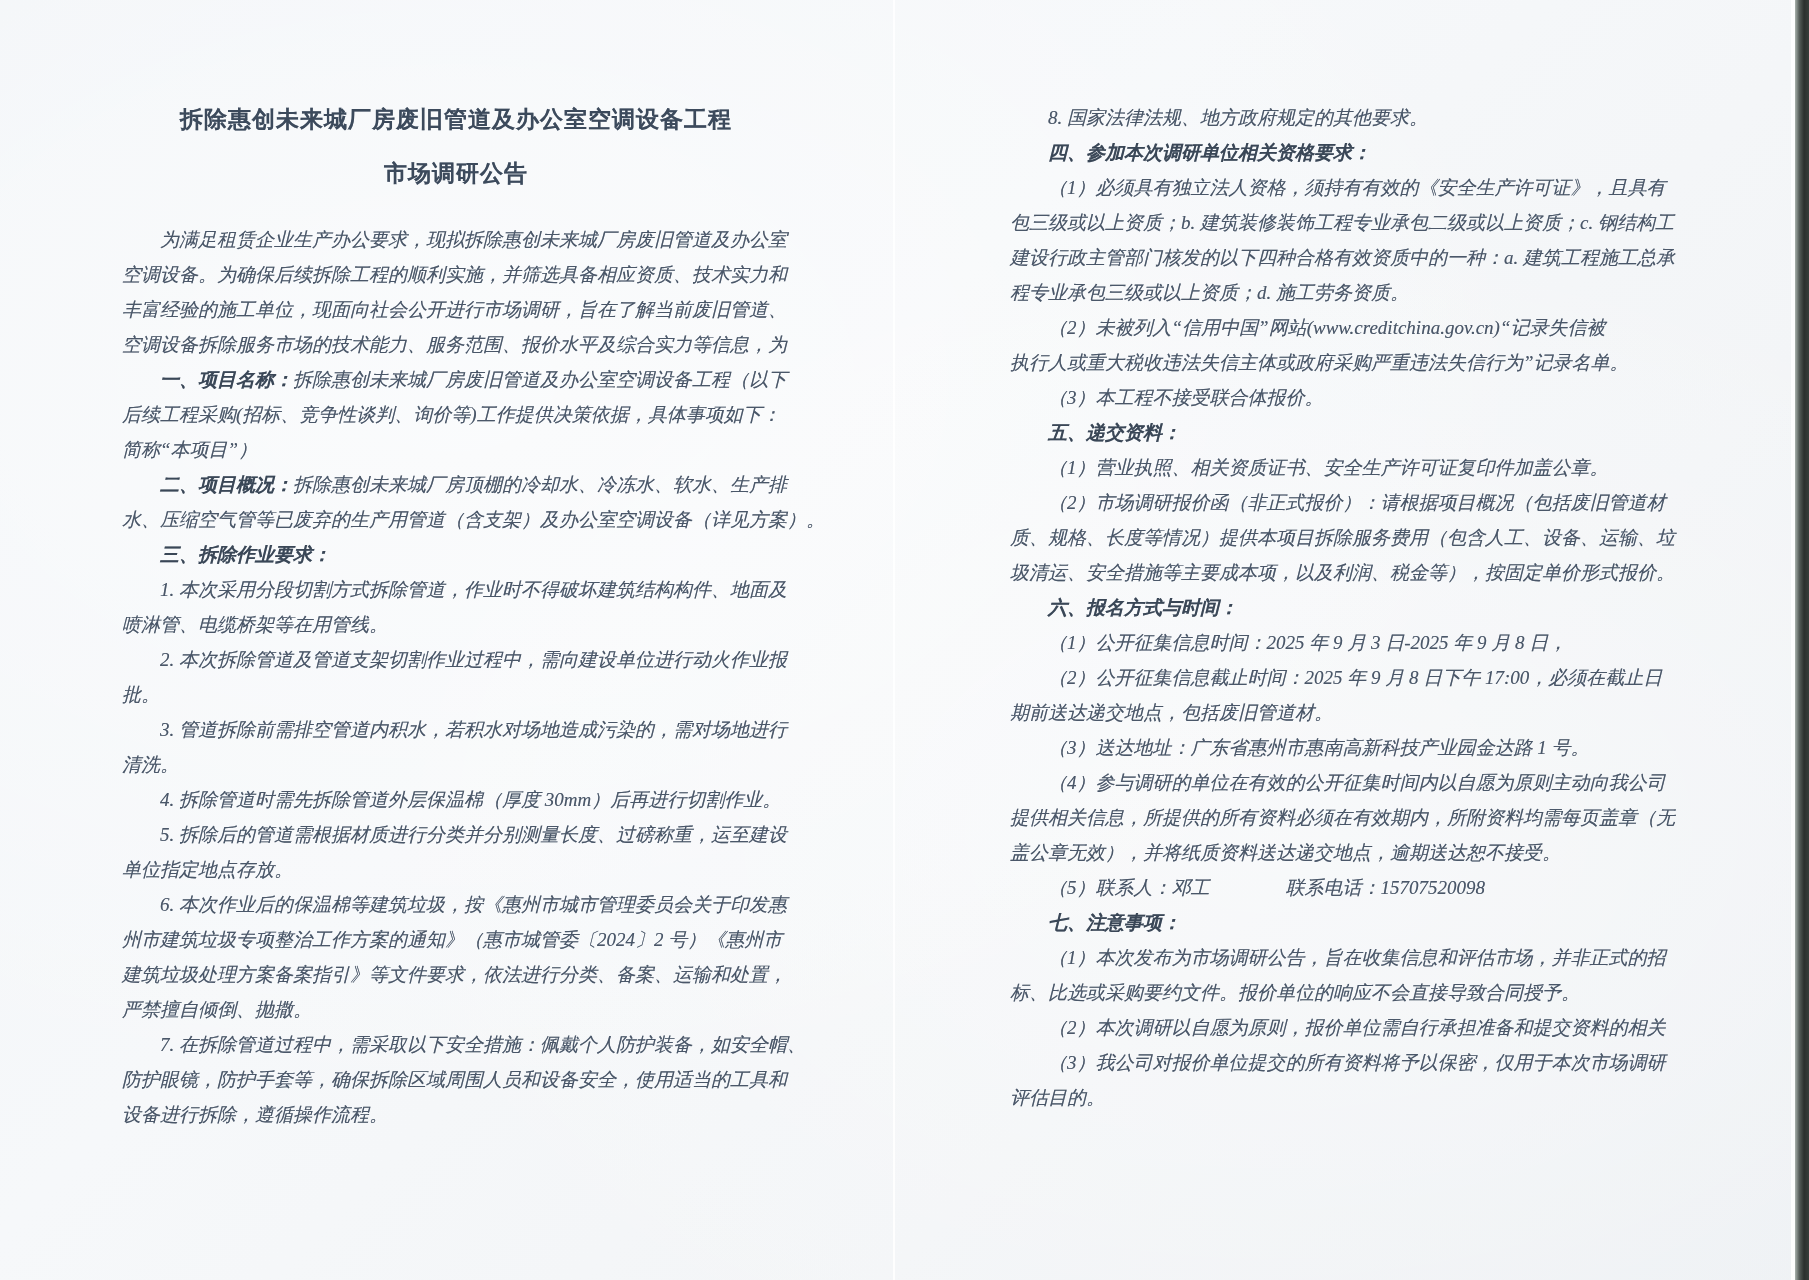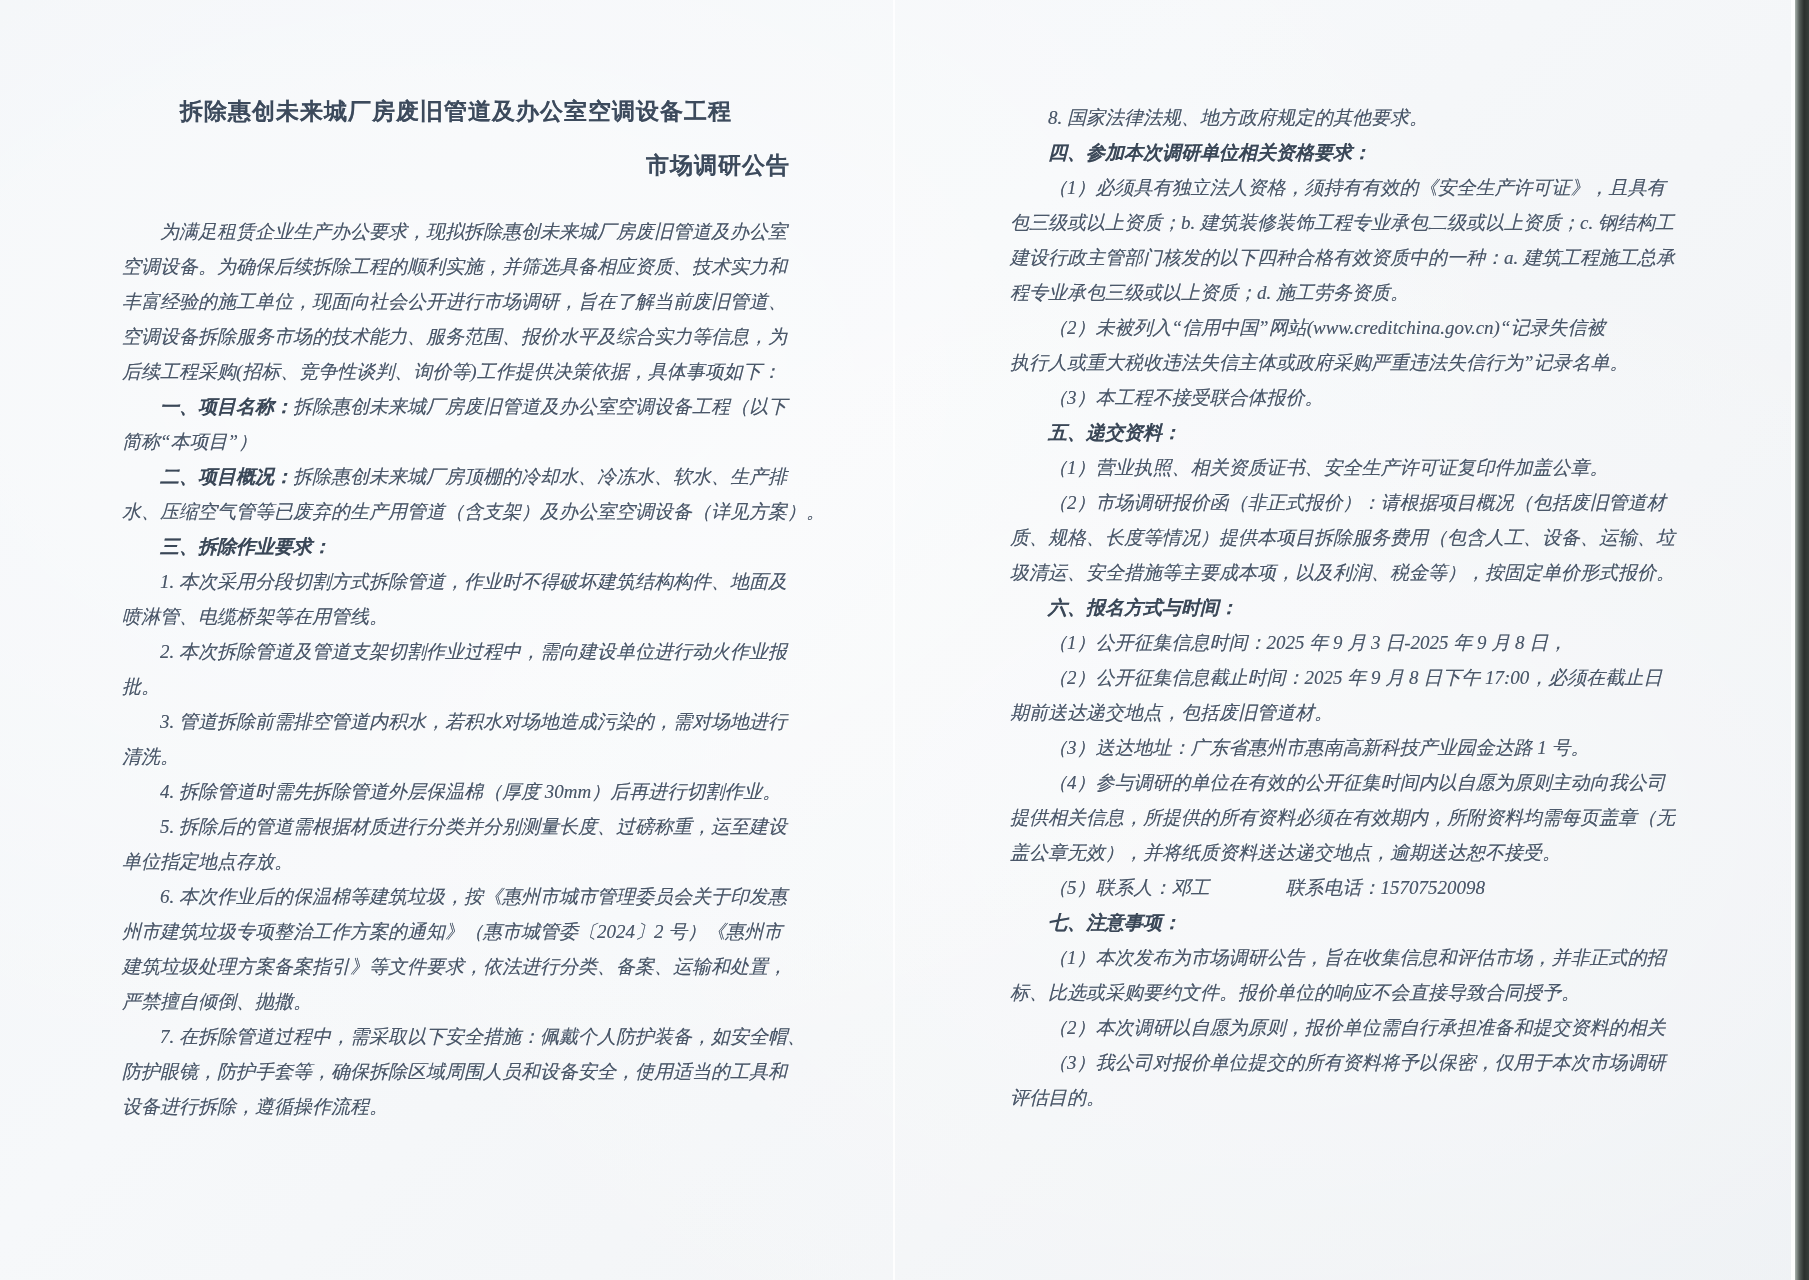--- a/index.html
+++ b/index.html
@@ -42,33 +42,33 @@
     left: -4px;
     top: 0;
     width: 4px;
     height: 100%;
     background: rgba(255,255,255,0.8);
   }
   .page {
     position: absolute;
     color: #49576b;
   }
-  .page.left  { left: 122px; top: 96px; width: 668px; }
+  .page.left  { left: 122px; top: 104px; width: 668px; }
   .page.right { left: 1010px; top: 100px; width: 672px; }
   .doc-title {
     margin: 0;
     text-align: center;
     font-size: 23px;
     line-height: 32px;
     font-weight: bold;
     color: #3c4a5c;
     letter-spacing: 1px;
     text-shadow: 0 0 0.5px rgba(60,74,92,0.55);
   }
-  .doc-title.second { margin-top: 22px; text-align: right; }
+  .doc-title.second { margin-top: 22px; }
   .lines.left-body { margin-top: 32px; }
   .line {
     height: 35px;
     line-height: 35px;
     font-size: 19px;
     white-space: nowrap;
     color: #4a5769;
     text-shadow: 0 0 0.5px rgba(74,87,105,0.5);
     font-style: italic;
   }
@@ -85,22 +85,22 @@
 <div class="canvas">
 
   <div class="page left">
     <h1 class="doc-title first">拆除惠创未来城厂房废旧管道及办公室空调设备工程</h1>
     <h1 class="doc-title second">市场调研公告</h1>
     <div class="lines left-body">
         <div class="line indent"><span>为满足租赁企业生产办公要求，现拟拆除惠创未来城厂房废旧管道及办公室</span></div>
         <div class="line"><span>空调设备。为确保后续拆除工程的顺利实施，并筛选具备相应资质、技术实力和</span></div>
         <div class="line"><span>丰富经验的施工单位，现面向社会公开进行市场调研，旨在了解当前废旧管道、</span></div>
         <div class="line"><span>空调设备拆除服务市场的技术能力、服务范围、报价水平及综合实力等信息，为</span></div>
+        <div class="line indent"><span class="bold">一、项目名称：</span><span>拆除惠创未来城厂房废旧管道及办公室空调设备工程（以下</span></div>
         <div class="line"><span>后续工程采购(招标、竞争性谈判、询价等)工作提供决策依据，具体事项如下：</span></div>
-        <div class="line indent"><span class="bold">一、项目名称：</span><span>拆除惠创未来城厂房废旧管道及办公室空调设备工程（以下</span></div>
         <div class="line"><span>简称“本项目”）</span></div>
         <div class="line indent"><span class="bold">二、项目概况：</span><span>拆除惠创未来城厂房顶棚的冷却水、冷冻水、软水、生产排</span></div>
         <div class="line"><span>水、压缩空气管等已废弃的生产用管道（含支架）及办公室空调设备（详见方案）。</span></div>
         <div class="line indent"><span class="bold">三、拆除作业要求：</span></div>
         <div class="line indent"><span>1. 本次采用分段切割方式拆除管道，作业时不得破坏建筑结构构件、地面及</span></div>
         <div class="line"><span>喷淋管、电缆桥架等在用管线。</span></div>
         <div class="line indent"><span>2. 本次拆除管道及管道支架切割作业过程中，需向建设单位进行动火作业报</span></div>
         <div class="line"><span>批。</span></div>
         <div class="line indent"><span>3. 管道拆除前需排空管道内积水，若积水对场地造成污染的，需对场地进行</span></div>
         <div class="line"><span>清洗。</span></div>

